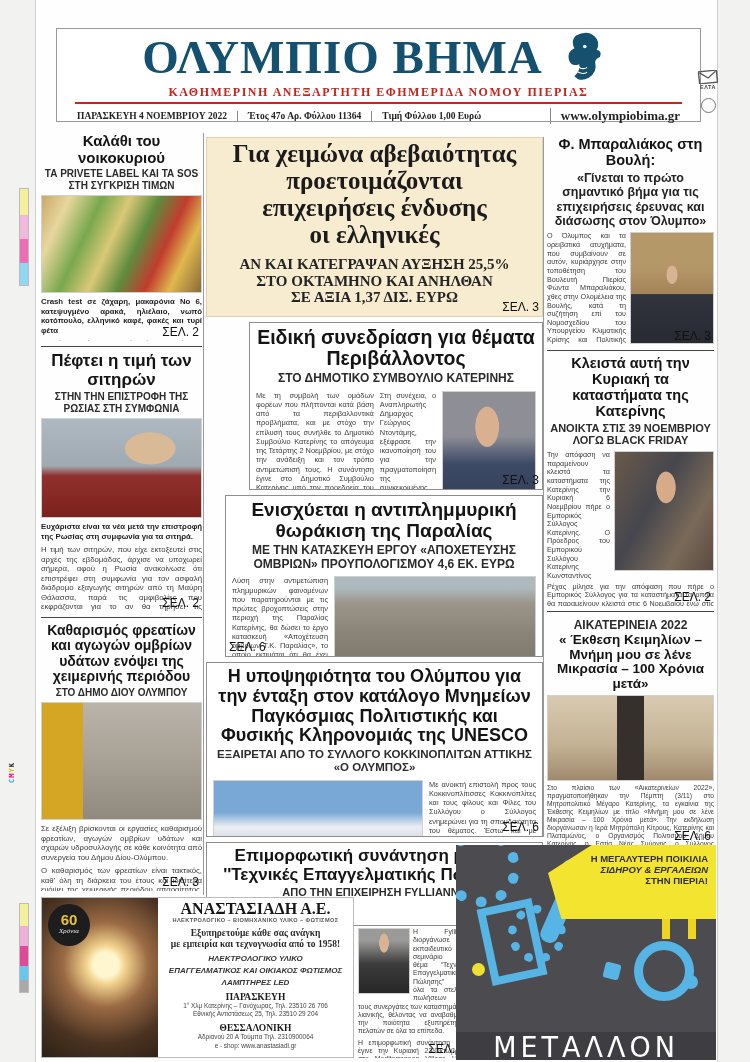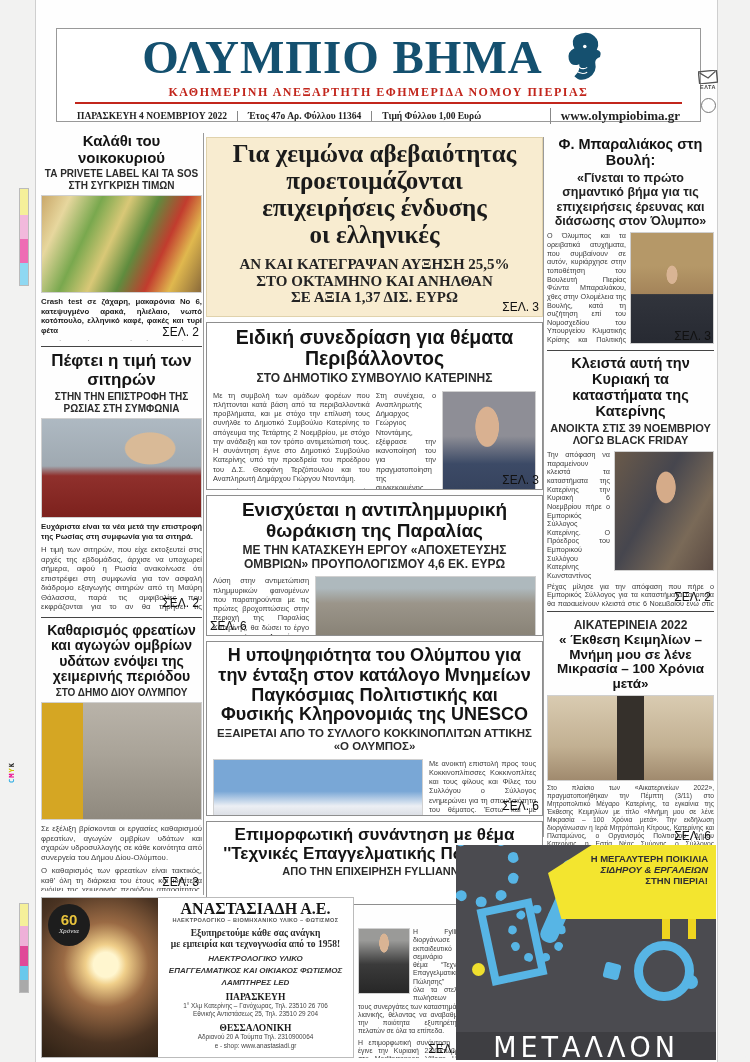--- a/index.html
+++ b/index.html
@@ -228,37 +228,37 @@
           <span>οι ελληνικές</span>
         </div>
         <div class="main-sub">
           <span>ΑΝ ΚΑΙ ΚΑΤΕΓΡΑΨΑΝ ΑΥΞΗΣΗ 25,5%</span>
           <span>ΣΤΟ ΟΚΤΑΜΗΝΟ ΚΑΙ ΑΝΗΛΘΑΝ</span>
           <span>ΣΕ ΑΞΙΑ 1,37 ΔΙΣ. ΕΥΡΩ</span>
         </div>
         <div class="pageref pr-br">ΣΕΛ. 3</div>
       </div>
 
-      <div class="cbox story" style="height:168px;">
+      <div class="cbox story" style="height:168px;margin-left:43px;">
         <div class="hl c-hl">Ειδική συνεδρίαση για θέματα Περιβάλλοντος</div>
         <div class="kick c-kick">ΣΤΟ ΔΗΜΟΤΙΚΟ ΣΥΜΒΟΥΛΙΟ ΚΑΤΕΡΙΝΗΣ</div>
         <div class="c-row">
           <div class="c-body bodytxt" style="flex:2.6;">
             <div>Με τη συμβολή των ομάδων φορέων που πλήττονται κατά βάση από τα περιβαλλοντικά προβλήματα, και με στόχο την επίλυσή τους συνήλθε το Δημοτικό Συμβούλιο Κατερίνης το απόγευμα της Τετάρτης 2 Νοεμβρίου, με στόχο την ανάδειξη και τον τρόπο αντιμετώπισή τους. Η συνάντηση έγινε στο Δημοτικό Συμβούλιο Κατερίνης υπό την προεδρεία του προέδρου του Δ.Σ. Θεοφάνη Τερζόπουλου και του Αναπληρωτή Δημάρχου Γιώργου Ντοντάμη.</div>
             <div style="margin-top:4px;">Στην έναρξη της συνέλευσης, ο Γενικός Γραμματέας του Δήμου Κατερίνης Κώστας Λιακόπουλος, προέβη σε μία προφορική ανάγνωση επιστολής του Δημάρχου Κώστα Κουκοδήμου, σχετικά με τα περιβαλλοντικά ζητήματα του Δήμου, και πως αυτά τίθενται πάντοτε σε προτεραιότητα.</div>
           </div>
           <div class="c-body bodytxt" style="flex:1;">
             <div>Στη συνέχεια, ο Αναπληρωτής Δήμαρχος Γεώργιος Ντοντάμης, εξέφρασε την ικανοποίησή του για την πραγματοποίηση της συγκεκριμένης συνεδρίασης, ενώ δεν παρέλειψε και αναφορές που θεωρούσαν πως η διοίκηση θα ήθελε να την αποφύγει.</div>
           </div>
           <div class="ph ph-council" style="width:94px;height:118px;flex:0 0 auto;"></div>
         </div>
         <div class="pageref pr-br">ΣΕΛ. 3</div>
       </div>
 
-      <div class="cbox story" style="height:141px;">
+      <div class="cbox story" style="height:162px;margin-left:19px;">
         <div class="hl" style="font-size:19px;">Ενισχύεται η αντιπλημμυρική θωράκιση της Παραλίας</div>
         <div class="kick" style="font-size:12px;margin-top:2px;">ΜΕ ΤΗΝ ΚΑΤΑΣΚΕΥΗ ΕΡΓΟΥ «ΑΠΟΧΕΤΕΥΣΗΣ ΟΜΒΡΙΩΝ» ΠΡΟΥΠΟΛΟΓΙΣΜΟΥ 4,6 ΕΚ. ΕΥΡΩ</div>
         <div class="c-row">
           <div class="c-body bodytxt" style="width:96px;flex:0 0 auto;">Λύση στην αντιμετώπιση πλημμυρικών φαινομένων που παρατηρούνται με τις πρώτες βροχοπτώσεις στην περιοχή της Παραλίας Κατερίνης, θα δώσει το έργο κατασκευή «Αποχέτευση ομβρίων Τ.Κ. Παραλίας», το οποίο εκτιμάται ότι θα έχει ολοκληρωθεί έως το τέλος της άνοιξης του 2023.</div>
           <div class="ph ph-constr" style="flex:1;height:96px;"></div>
         </div>
         <div class="pageref pr-bl">ΣΕΛ. 6</div>
       </div>
 
       <div class="cbox story" style="height:175px;">

